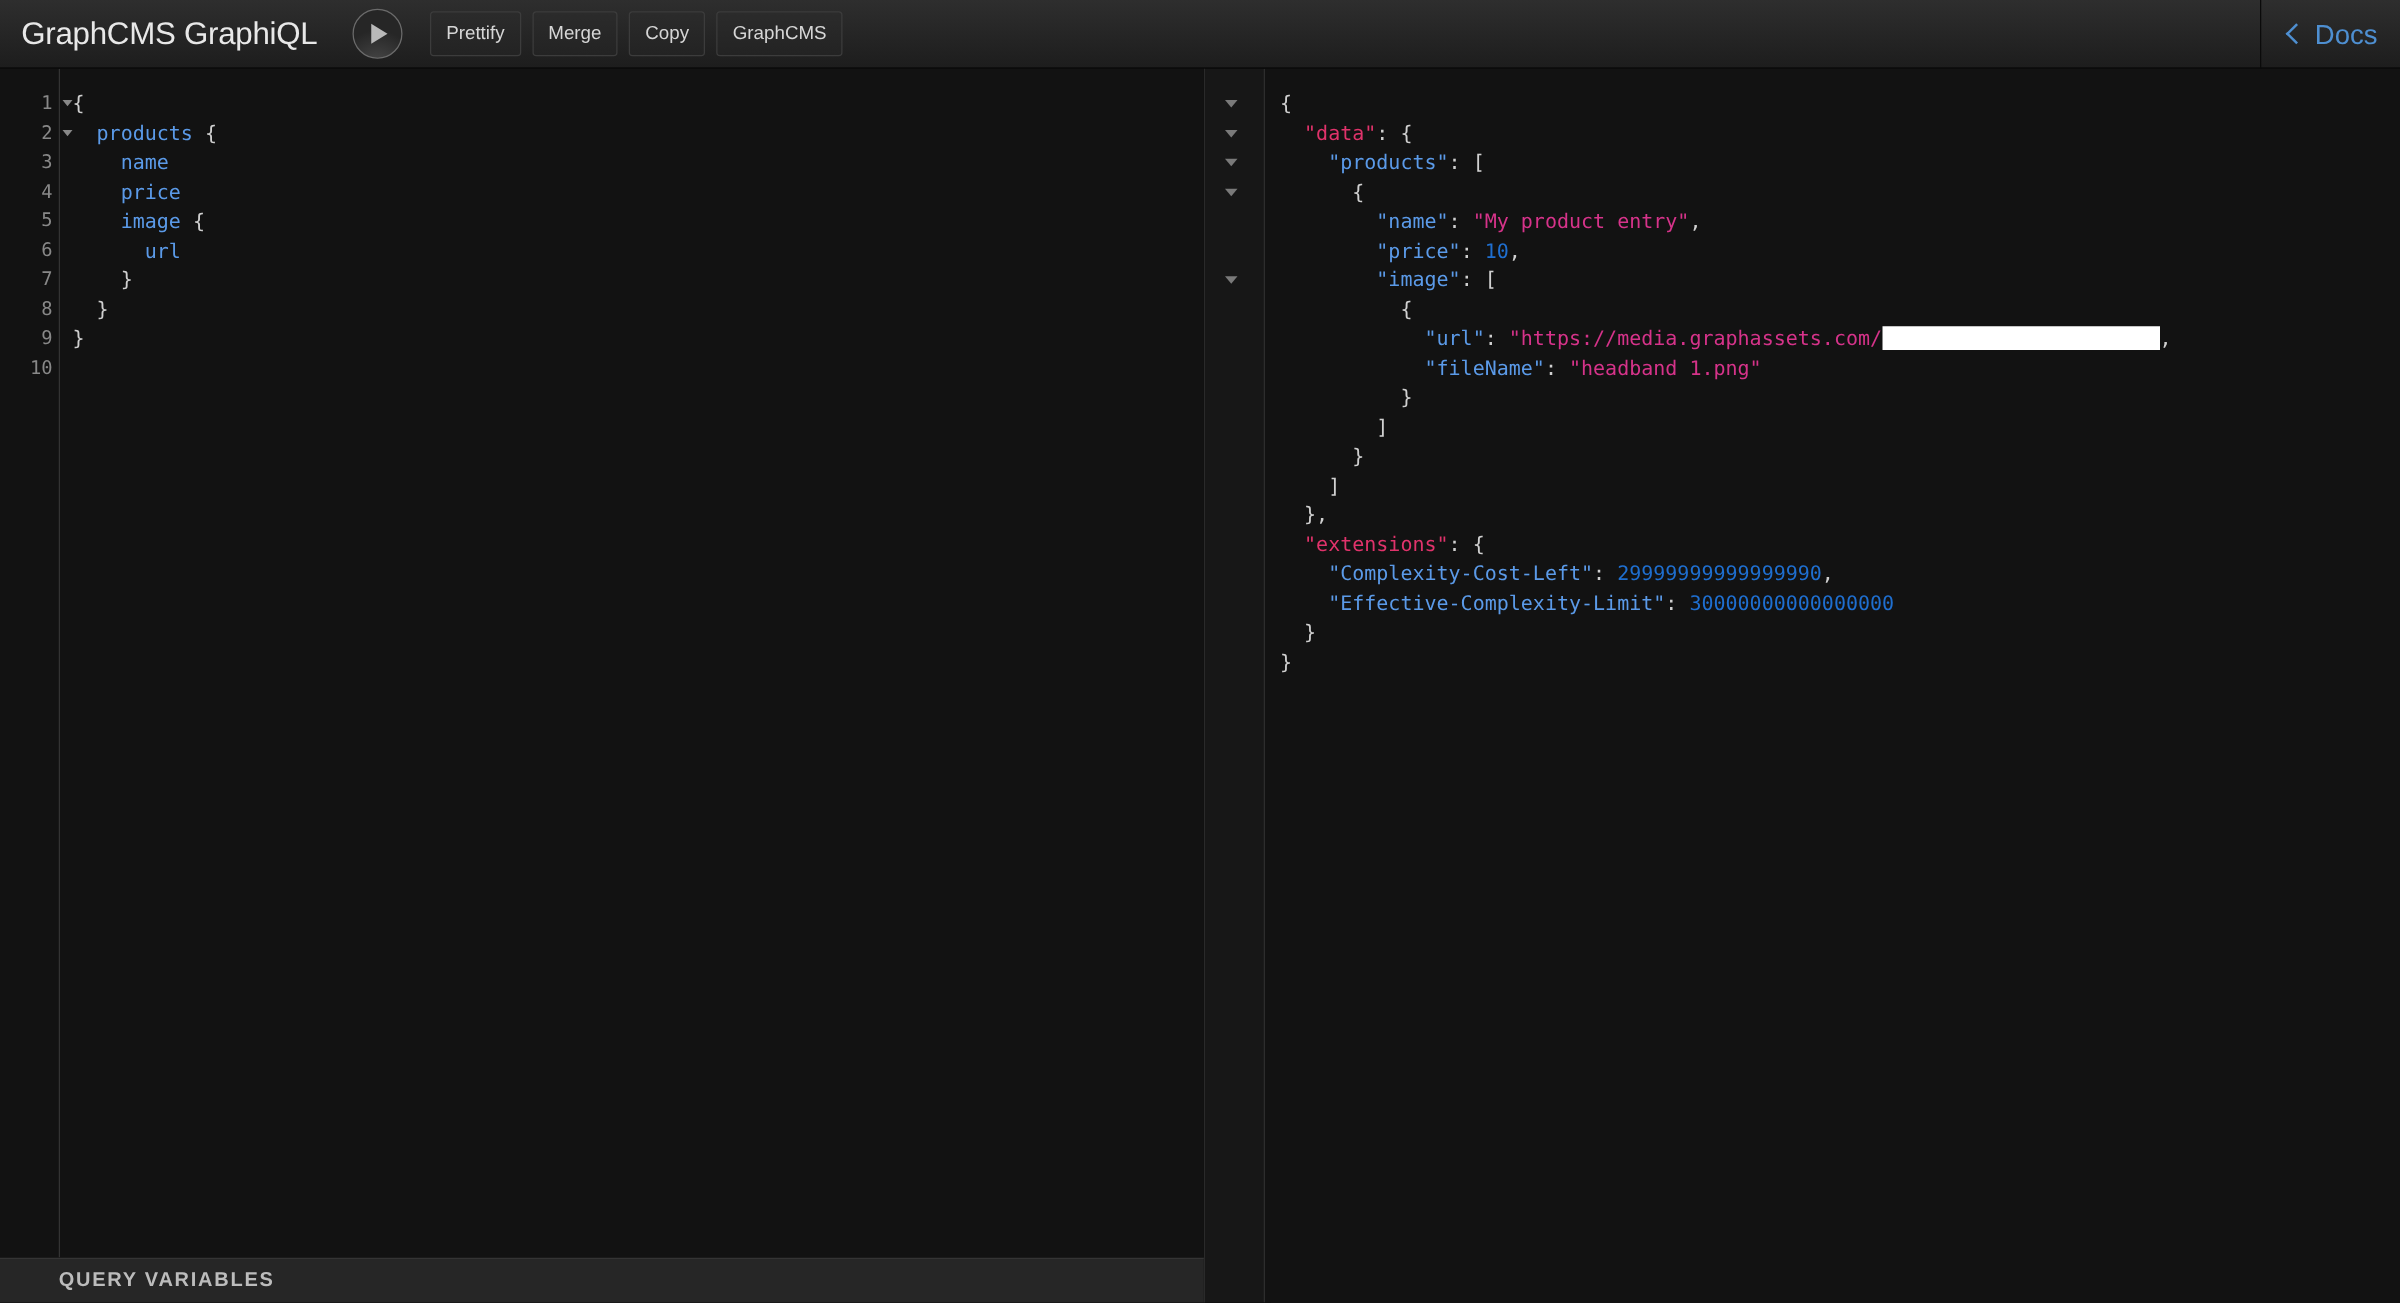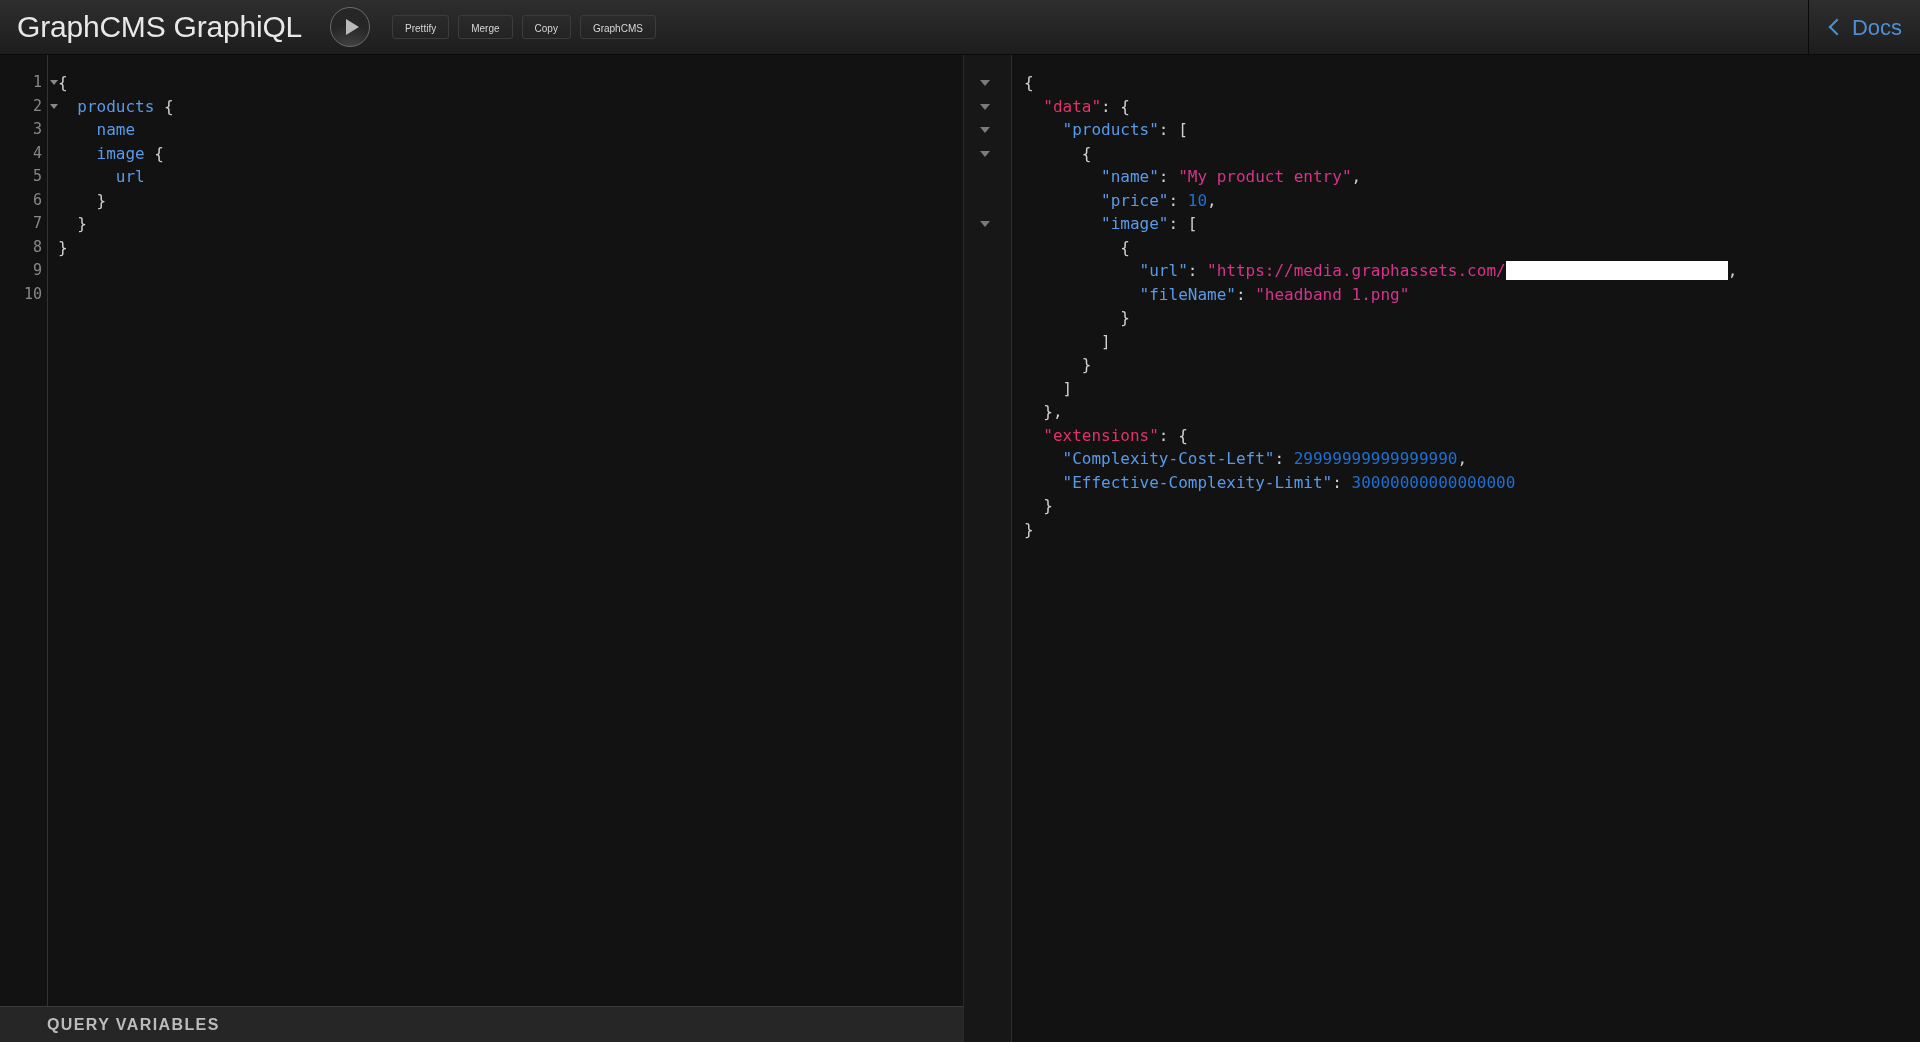--- a/index.html
+++ b/index.html
@@ -28,21 +28,21 @@
     position: relative;
     height: 55px;
     flex: 0 0 55px;
     background: linear-gradient(#2e2e2e, #1d1d1d);
     border-bottom: 1px solid #0a0a0a;
     display: flex;
     align-items: center;
     box-sizing: border-box;
   }
   .app-title {
-    font-size: 30px;
+    font-size: 25px;
     color: #e8e8e8;
     padding-left: 17px;
     padding-right: 18px;
     letter-spacing: -0.2px;
     white-space: nowrap;
     font-weight: 400;
   }
   .exec-button {
     width: 38px;
     height: 38px;
@@ -58,29 +58,29 @@
   }
   .exec-button .tri {
     width: 0;
     height: 0;
     border-left: 13px solid #b9b9b9;
     border-top: 8px solid transparent;
     border-bottom: 8px solid transparent;
     margin-left: 4px;
   }
   .tb-btn {
-    height: 24px;
+    height: 36px;
     line-height: 26px;
     padding: 0 12px;
     margin-right: 9px;
     border: 1px solid #3c3c3c;
     border-radius: 3px;
     background: linear-gradient(#2b2b2b, #232323);
     color: #d6d6d6;
-    font-size: 10px;
+    font-size: 15px;
     cursor: pointer;
     white-space: nowrap;
     box-sizing: border-box;
   }
   .topbar-right {
     position: absolute;
     right: 0;
     top: 0;
     height: 55px;
     display: flex;
@@ -293,20 +293,21 @@
             <div class="gline">6</div>
             <div class="gline">7</div>
             <div class="gline">8</div>
             <div class="gline">9</div>
             <div class="gline">10</div>
           </div>
         <div class="code-area" id="query-code">
             <div class="cline"><span class="tok-punct">{</span></div>
             <div class="cline"><span class="tok-punct">  </span><span class="tok-field">products</span><span class="tok-punct"> {</span></div>
             <div class="cline"><span class="tok-punct">    </span><span class="tok-field">name</span><span class="tok-punct"></span></div>
+            <div class="cline"><span class="tok-punct">    </span><span class="tok-field">price</span><span class="tok-punct"></span></div>
             <div class="cline"><span class="tok-punct">    </span><span class="tok-field">image</span><span class="tok-punct"> {</span></div>
             <div class="cline"><span class="tok-punct">      </span><span class="tok-field">url</span><span class="tok-punct"></span></div>
             <div class="cline"><span class="tok-punct">    }</span></div>
             <div class="cline"><span class="tok-punct">  }</span></div>
             <div class="cline"><span class="tok-punct">}</span></div>
           </div>
       </div>
       <div class="qv-bar">
         <span>QUERY VARIABLES</span>
       </div>

